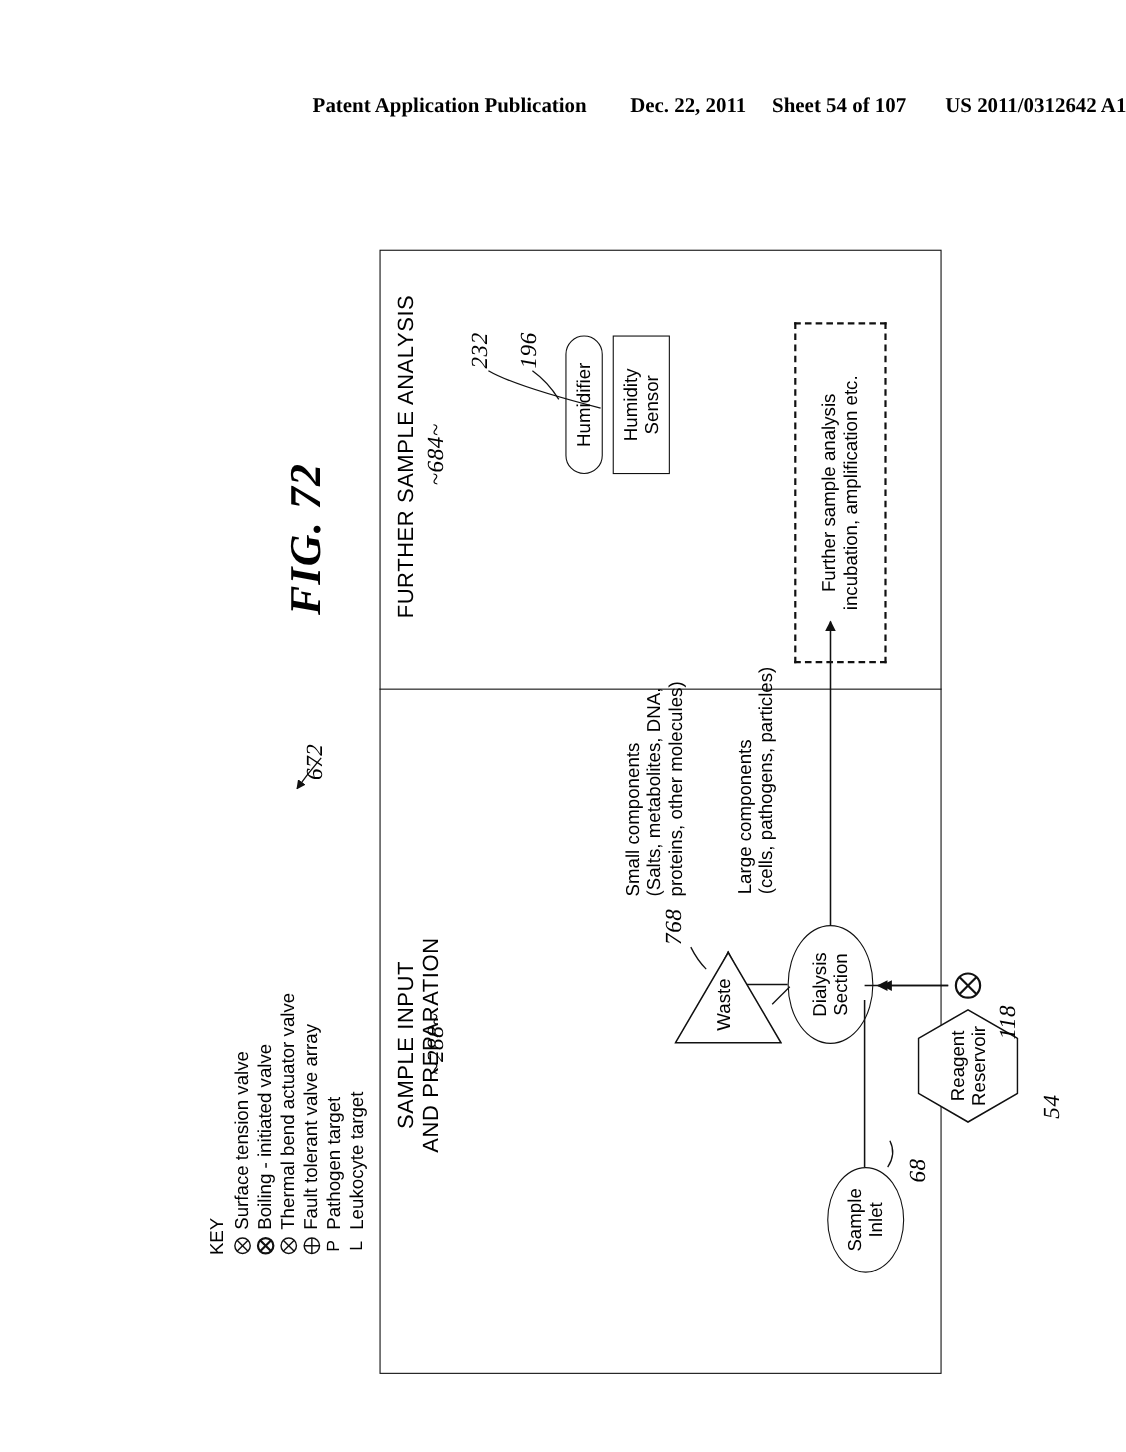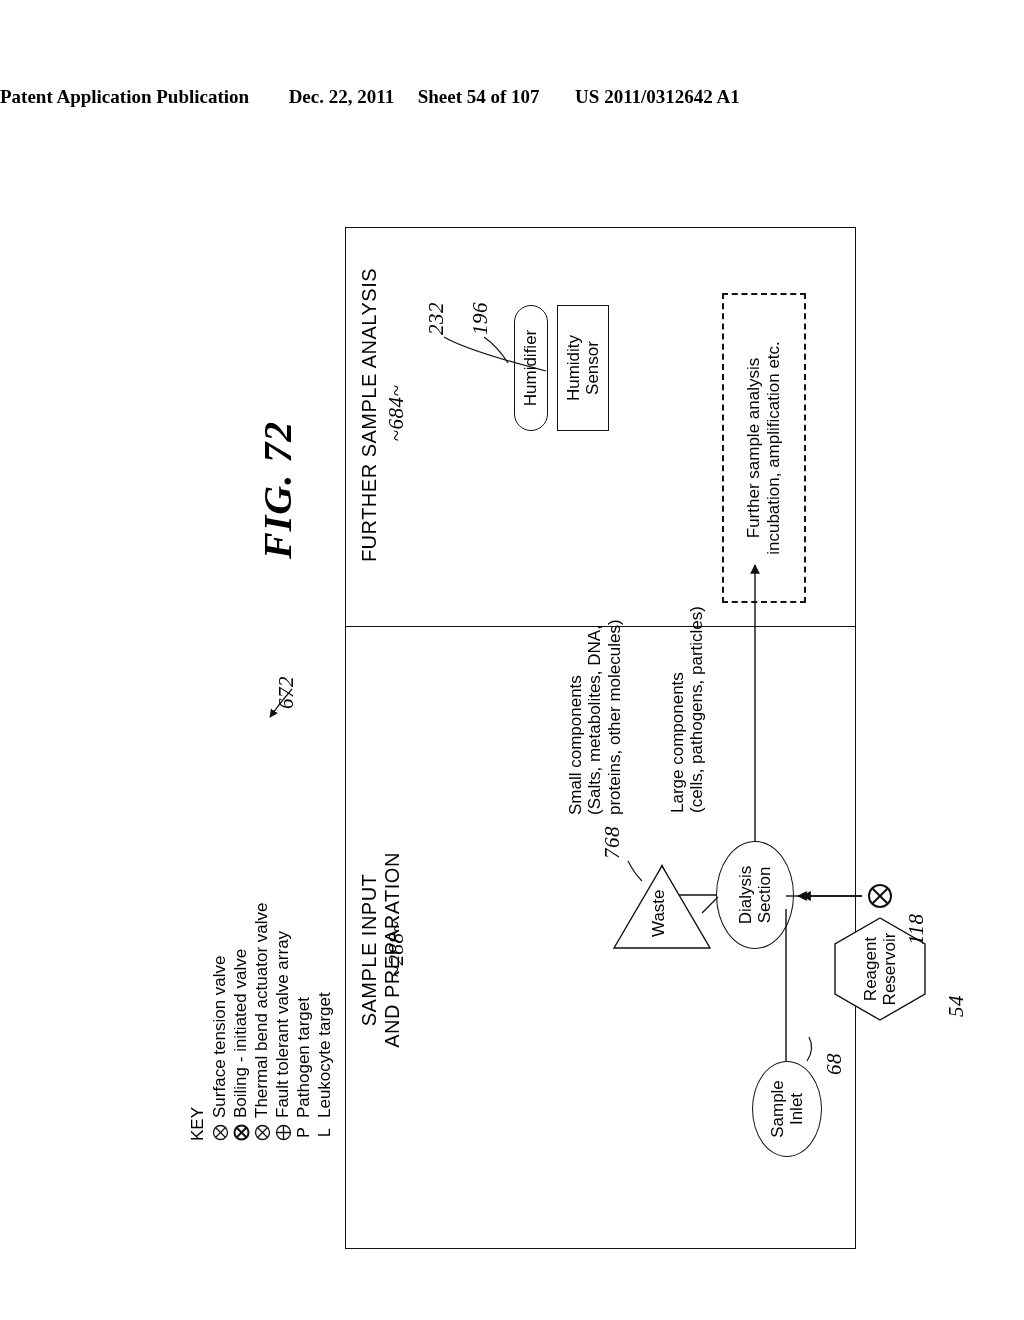--- a/index.html
+++ b/index.html
@@ -15,21 +15,21 @@
     color: #000000;
     overflow: hidden;
   }
 
   
   #page-header {
     position: absolute;
     top: 86px;
     left: 0;
     width: 1024px;
-    text-align: left;
+    text-align: right;
     font-family: "Liberation Serif", serif;
     font-weight: bold;
     font-size: 19px;
     letter-spacing: 0px;
     white-space: nowrap;
   }
   #page-header span { display: inline-block; }
   .hdr-gap-1 { width: 30px; }
   .hdr-gap-2 { width: 14px; }
   .hdr-gap-3 { width: 26px; }

